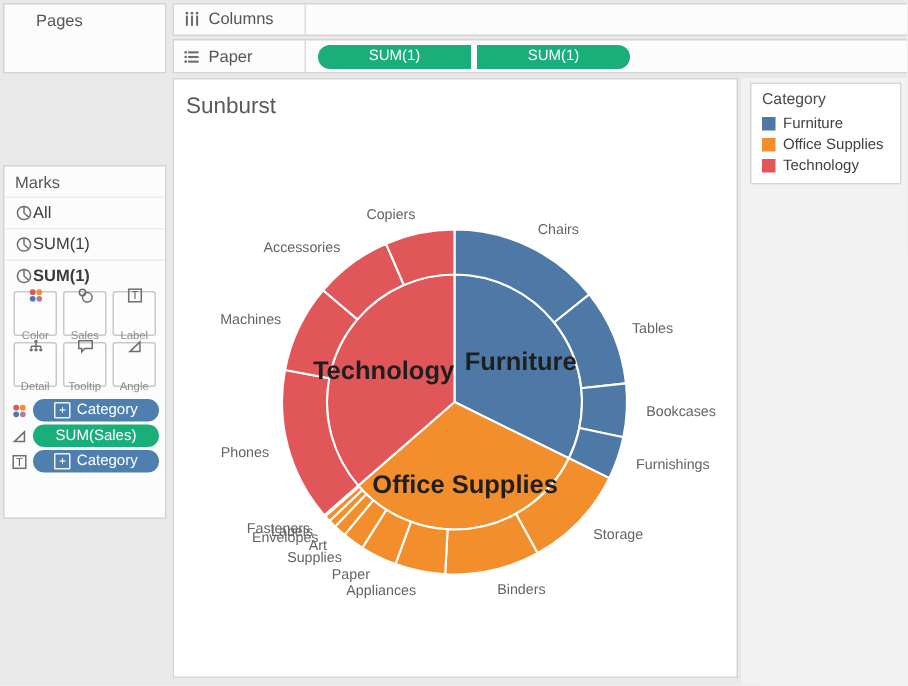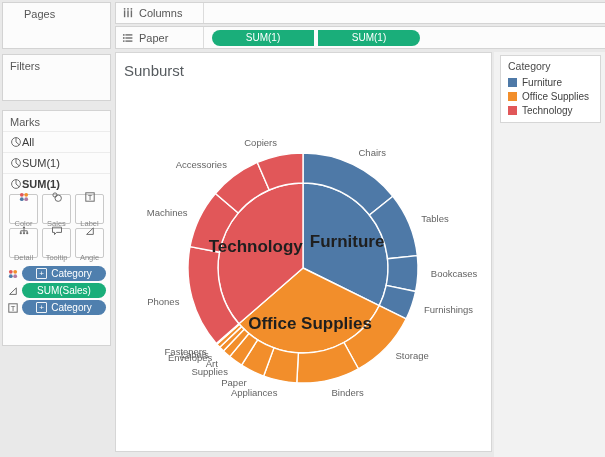--- a/index.html
+++ b/index.html
@@ -58,23 +58,20 @@
 </style>
 </head>
 <body>
 
 <div class="app">
 
   <div class="panel pages">
     <div class="panel-title">Pages</div>
   </div>
 
-  <div class="panel filters">
-    <div class="panel-title">Filters</div>
-  </div>
 
   <div class="panel marks">
     <div class="panel-title">Marks</div>
     <div>
         <div class="mark-row">
           <span class="micon">
             <svg viewBox="0 0 12 12" fill="none" stroke="#6e6e6e">
               <circle cx="6" cy="6" r="4.4"></circle>
               <path d="M6 6V1.6M6 6L9.2 8.8"></path>
             </svg>

